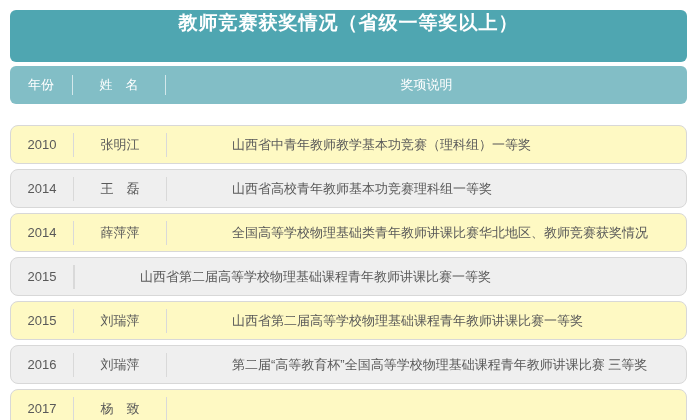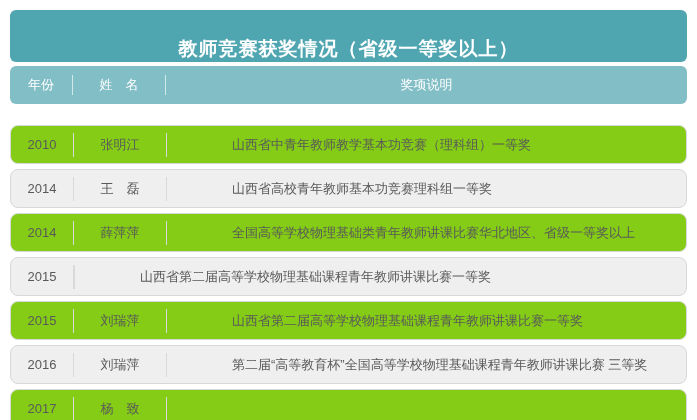--- a/index.html
+++ b/index.html
@@ -13,34 +13,34 @@
   body{
     width:697px;height:420px;overflow:hidden;
     font-family:"Liberation Sans","DejaVu Sans",sans-serif;
   }
   .wrap{
     box-sizing:border-box;width:697px;height:420px;
     padding:10px;background:#fff;
   }
   .title-bar{
     height:52px;background:var(--title-bg,#4FA6B1);border-radius:6px;
-    display:flex;align-items:flex-end;justify-content:center;
+    display:flex;align-items:flex-start;justify-content:center;
     margin-bottom:4px;
   }
   .title-bar .title-text{
     color:#ffffff;font-size:19px;font-weight:700;letter-spacing:1px;
   }
   .header-row{
     height:38px;background:var(--header-bg,#82BEC6);border-radius:6px;
     display:flex;align-items:center;margin-bottom:21px;
     color:#ffffff;font-size:13px;
   }
   .data-row{
     box-sizing:border-box;height:39px;margin-bottom:5px;
-    background:#84cc16;border:1px solid var(--row-border,#D8D8D8);
+    background:#fef9c3;border:1px solid var(--row-border,#D8D8D8);
     border-radius:8px;display:flex;align-items:center;
     color:var(--row-text,#595959);font-size:13px;
   }
   .data-row.alt{background:var(--row-alt-bg,#EFEFEF);}
   .cell-year{width:62px;text-align:center;flex:0 0 auto;}
   .cell-name{width:92px;text-align:center;flex:0 0 auto;font-family:Liberation Mono, monospace;}
   .cell-award{flex:1 1 auto;}
   .header-row .cell-award{text-align:center;}
   .data-row .cell-award{text-align:left;padding-left:65px;}
   .vsep{width:1px;flex:0 0 auto;}
@@ -77,21 +77,21 @@
       <span class="vsep"></span>
       <span class="cell-name">王　磊</span>
       <span class="vsep"></span>
       <span class="cell-award">山西省高校青年教师基本功竞赛理科组一等奖</span>
     </div>
       <div class="data-row">
       <span class="cell-year">2014</span>
       <span class="vsep"></span>
       <span class="cell-name">薛萍萍</span>
       <span class="vsep"></span>
-      <span class="cell-award">全国高等学校物理基础类青年教师讲课比赛华北地区、省级一等奖以上</span>
+      <span class="cell-award">全国高等学校物理基础类青年教师讲课比赛华北地区、教师竞赛获奖情况</span>
     </div>
       <div class="data-row alt">
       <span class="cell-year">2015</span>
       <span class="vsep"></span>
       <span class="vsep"></span>
       <span class="cell-award">山西省第二届高等学校物理基础课程青年教师讲课比赛一等奖</span>
     </div>
       <div class="data-row">
       <span class="cell-year">2015</span>
       <span class="vsep"></span>

